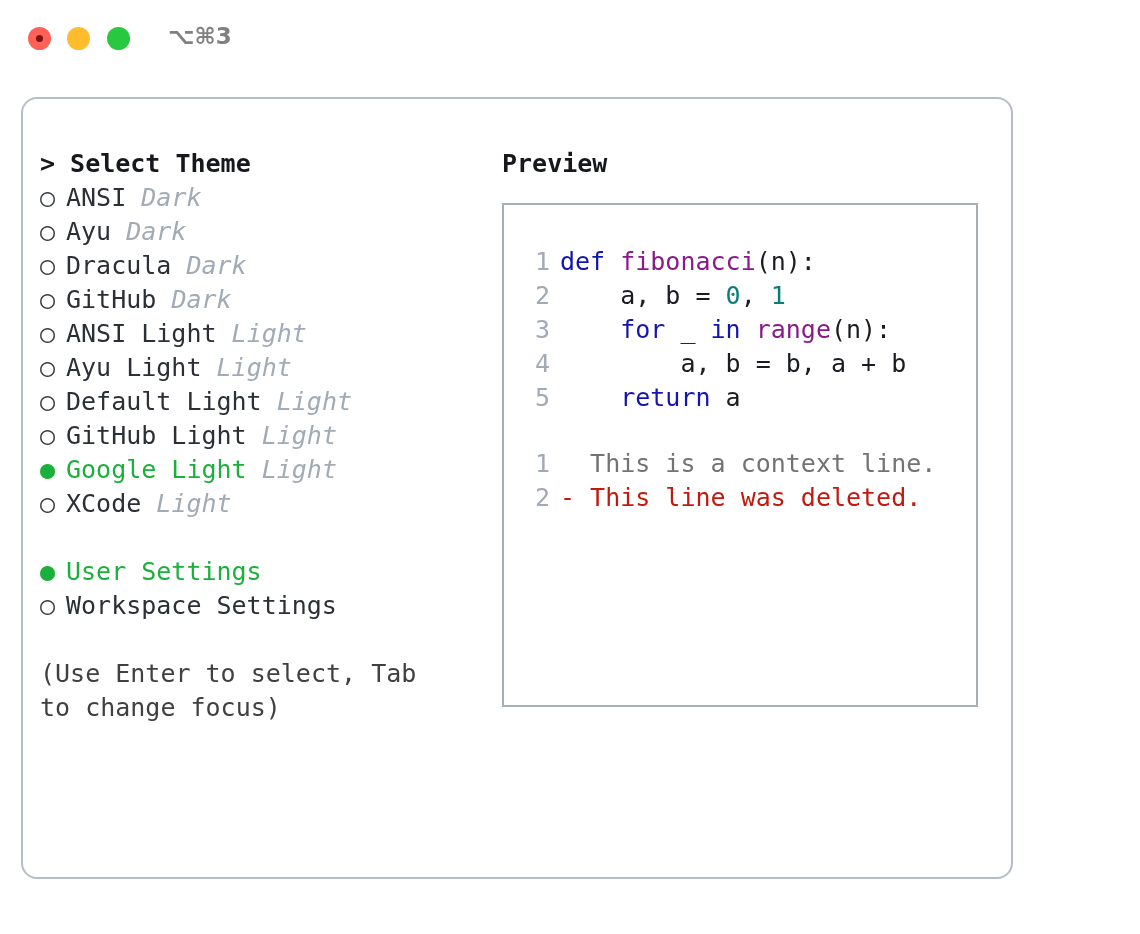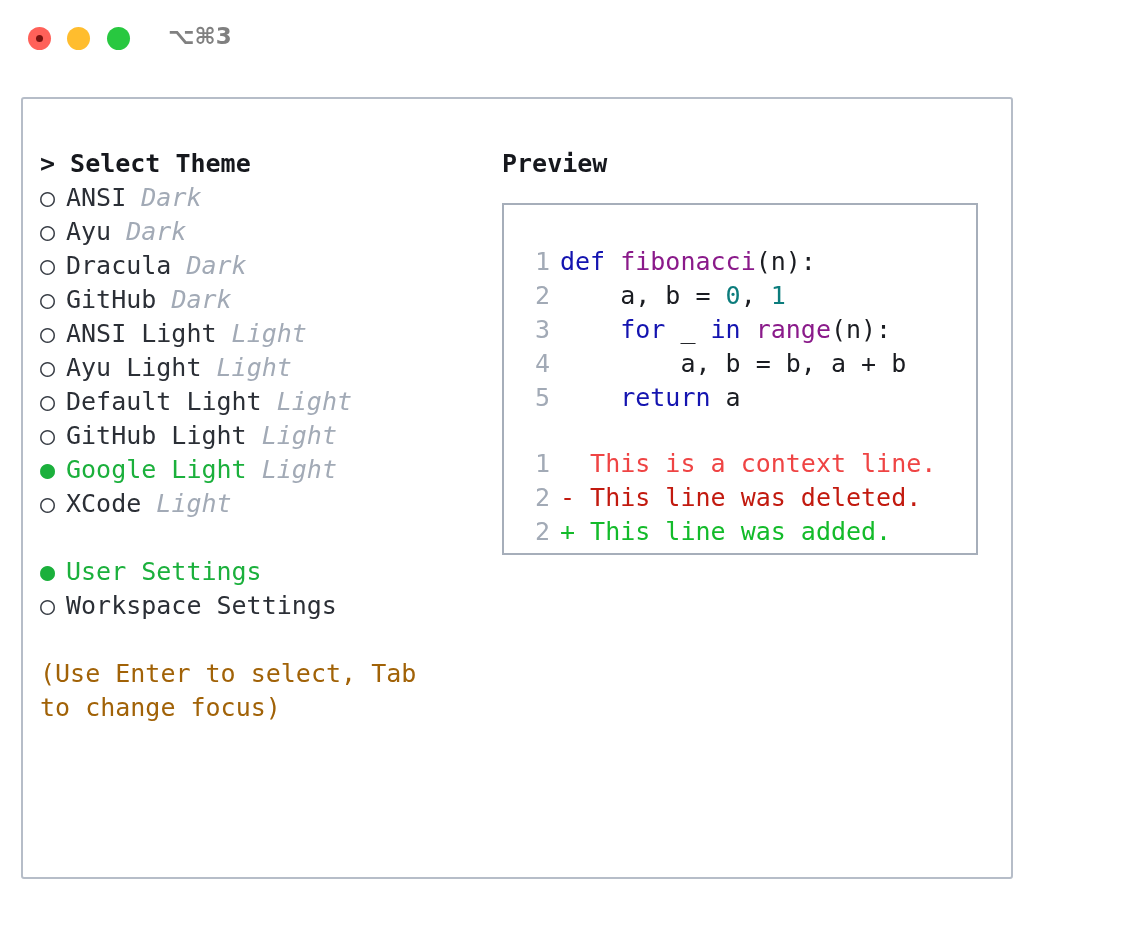--- a/index.html
+++ b/index.html
@@ -58,21 +58,21 @@
     font-family: "DejaVu Sans", "Liberation Sans", sans-serif;
   }
   
   .panel {
     position: absolute;
     left: 21px;
     top: 97px;
     width: 992px;
     height: 782px;
     border: 2px solid #b6bdc8;
-    border-radius: 3px;
+    border-radius: 16px;
     box-sizing: border-box;
     background: #ffffff;
   }
   
   .left-col {
     position: absolute;
     left: 17px;
     top: 48px;
     width: 440px;
   }
@@ -102,21 +102,21 @@
   .apply-head {
     font-size: 25px;
     color: #2b2f36;
     line-height: 34px;
     white-space: pre;
     padding-left: 26px;
   }
   .spacer-lg { height: 34px; }
   .hint {
     font-size: 25px;
-    color: #a16207;
+    color: #404040;
     line-height: 34px;
     width: 400px;
     white-space: pre-wrap;
     word-break: break-word;
   }
   
   .right-col {
     position: absolute;
     left: 479px;
     top: 48px;
@@ -124,21 +124,21 @@
   }
   .preview-title {
     font-size: 25px;
     font-weight: bold;
     color: #16181d;
     line-height: 34px;
     margin-bottom: 22px;
   }
   .preview-box {
     width: 476px;
-    height: 352px;
+    height: 504px;
     border: 2px solid #a6aeba;
     box-sizing: border-box;
     background: #ffffff;
     padding: 40px 4px 0 0;
   }
   .code-line {
     font-size: 25px;
     line-height: 34px;
     white-space: pre;
     padding-left: 18px;
@@ -148,21 +148,21 @@
     width: 28px;
     text-align: right;
     color: #a2aab6;
     margin-right: 10px;
   }
   .kw   { color: #1414b0; }
   .fn   { color: #8a1a8a; }
   .num  { color: #0b7c7c; }
   .pl   { color: #1a1c21; }
   .gap  { height: 32px; }
-  .ctx  { color: #ef4444; }
+  .ctx  { color: #737373; }
   .del  { color: #c21a0f; }
   .add  { color: #13bb2a; }
 </style>
 </head>
 <body>
 
 <div class="window">
 
   <div class="titlebar">
     <div class="dot dot-close"></div>
@@ -207,19 +207,18 @@
             <div class="code-line"><span class="ln">1</span><span class="kw">def </span><span class="fn">fibonacci</span><span class="pl">(n):</span></div>
             <div class="code-line"><span class="ln">2</span><span class="pl">    a, b = </span><span class="num">0</span><span class="pl">, </span><span class="num">1</span></div>
             <div class="code-line"><span class="ln">3</span><span class="kw">    for </span><span class="pl">_ </span><span class="kw">in </span><span class="fn">range</span><span class="pl">(n):</span></div>
             <div class="code-line"><span class="ln">4</span><span class="pl">        a, b = b, a + b</span></div>
             <div class="code-line"><span class="ln">5</span><span class="kw">    return </span><span class="pl">a</span></div>
           </div>
         <div class="gap"></div>
         <div id="diff-block">
             <div class="code-line"><span class="ln">1</span><span class="ctx"> </span><span class="ctx"> This is a context line.</span></div>
             <div class="code-line"><span class="ln">2</span><span class="del">-</span><span class="del"> This line was deleted.</span></div>
-            <div class="code-line"><span class="ln">2</span><span class="add">+</span><span class="add"> This line was added.</span></div>
           </div>
       </div>
     </div>
 
   </div>
 </div>
 
 </body></html>

